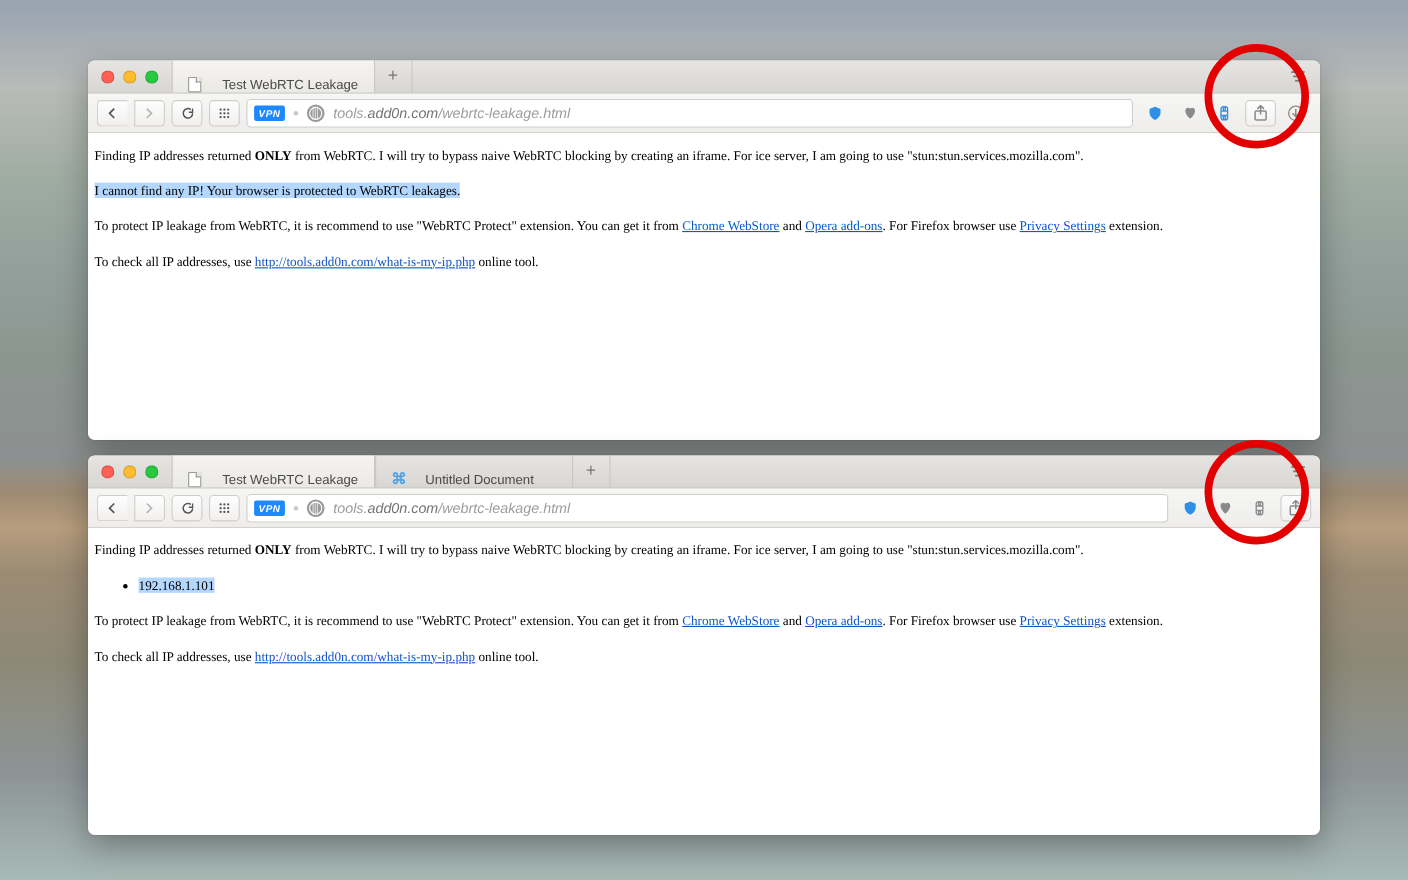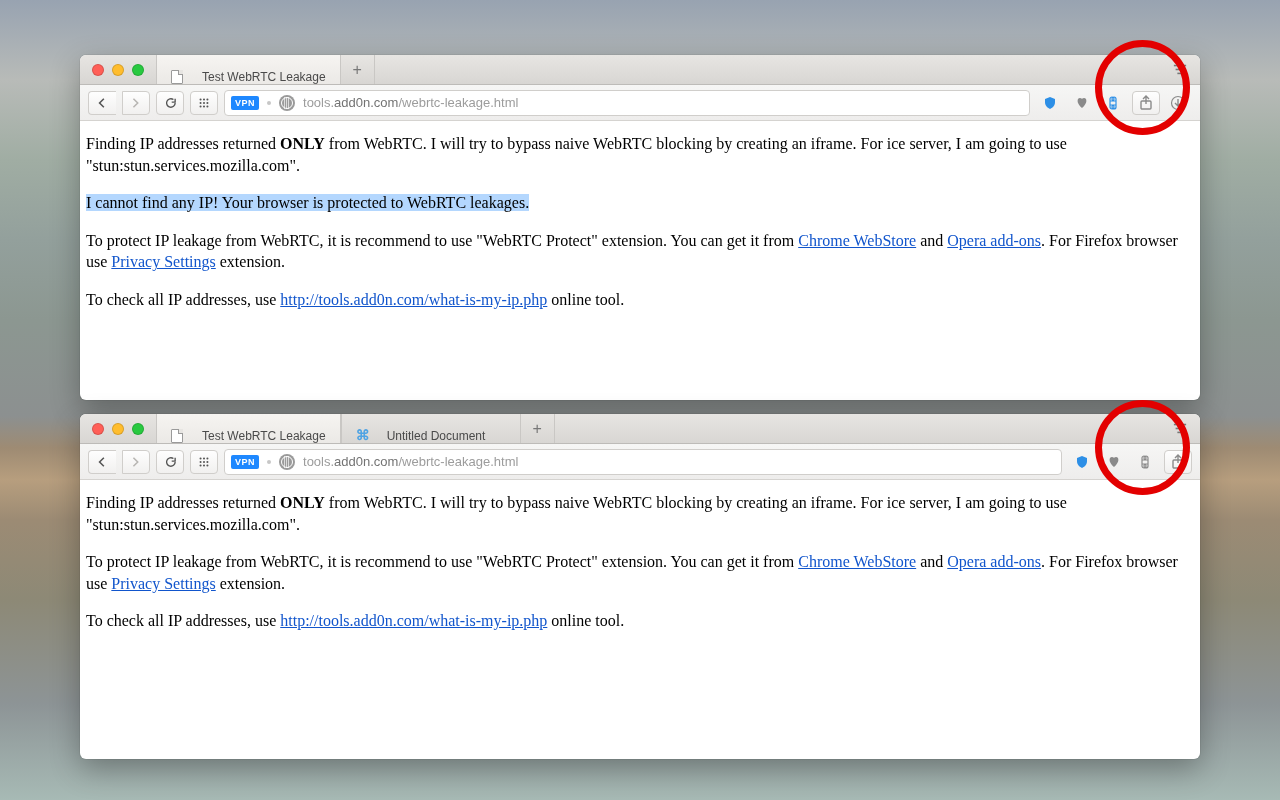--- a/index.html
+++ b/index.html
@@ -45,20 +45,21 @@
   .newtab { width:34px; display:flex;align-items:center;justify-content:center;color:#777;font-size:16px;border-right:1px solid #c9c7c4;cursor:pointer;}
   .menu-right { position:absolute; right:6px; top:0; bottom:0; width:28px; display:flex;align-items:center;justify-content:center;color:#777;}
   .menu-right svg{width:16px;height:14px;}
 
   .toolbar {
     height: 36px;
     background: linear-gradient(#f6f6f5,#eeedec);
     border-bottom:1px solid #d5d3d0;
     display:flex; align-items:center; padding:0 8px; gap:6px;
     font-size:12px;
+    font-style:italic;
   }
   .tbtn {
     height:24px; min-width:28px; padding:0 6px;
     background:linear-gradient(#fefefe,#f1f0ef);
     border:1px solid #d0cecb; border-radius:4px;
     display:flex;align-items:center;justify-content:center;
     color:#555; cursor:pointer;
   }
   .tbtn.split-l{border-radius:4px 0 0 4px; border-right:none;}
   .tbtn.split-r{border-radius:0 4px 4px 0;}
@@ -75,21 +76,21 @@
   .globe:before{content:"";position:absolute;inset:2px;border:1px solid #fff;border-radius:50%;}
   .globe:after{content:"";position:absolute;left:7px;top:2px;bottom:2px;width:1px;background:#fff;box-shadow:-3px 0 0 #fff,3px 0 0 #fff;transform:scaleX(0.65);}
   .url{color:#9c9c9c;font-size:13px;}
   .url .dark{color:#737373;}
   .right-icons{display:flex;align-items:center;gap:4px;}
   .ico{width:28px;height:24px;display:flex;align-items:center;justify-content:center;color:#8a8a8a;border-radius:4px;}
   .ico.blue{color:#2d8fe6;}
   .ico.boxed{background:linear-gradient(#fefefe,#f1f0ef);border:1px solid #d0cecb;}
   .ico svg{width:16px;height:16px;}
 
-  .content{ padding:12px 6px; font-family: "Times New Roman", Times, serif; font-size:16px; color:#000; line-height:1.35;}
+  .content{ padding:12px 6px; font-family: "Times New Roman", Times, serif; font-size:12px; color:#000; line-height:1.35;}
   .content p{margin:0 0 16px 0;}
   .content .hl{background:#b4d7fe;margin-top:14px;}
   .content a{color:#1155cc;text-decoration:underline;}
   .content ul{margin:0 0 16px 24px;padding-left:16px;}
 
   .red-circle{
     position:absolute; width:95px;height:95px;border:7px solid #e30000;border-radius:50%;
     pointer-events:none;
   }
   .rc1{ left:1095px; top:40px; }
@@ -308,20 +309,23 @@
             <use href="#share"></use>
           </svg>
         </div>
     </div>
   </div>
 
   <div class="content">
     <p>
       <span>Finding IP addresses returned </span><b>ONLY</b><span> from WebRTC. I will try to bypass naive WebRTC blocking by creating an iframe. For ice server, I am going to use "stun:stun.services.mozilla.com".</span>
     </p>
+    <ul>
+      <li><span class="hl">192.168.1.101</span></li>
+    </ul>
     <p>
       <span>To protect IP leakage from WebRTC, it is recommend to use "WebRTC Protect" extension. You can get it from </span><a>Chrome WebStore</a><span> and </span><a>Opera add-ons</a><span>. For Firefox browser use </span><a>Privacy Settings</a><span> extension.</span>
     </p>
     <p>
       <span>To check all IP addresses, use </span><a>http://tools.add0n.com/what-is-my-ip.php</a><span> online tool.</span>
     </p>
   </div>
 </div>
 
 <div class="red-circle rc1"></div>

